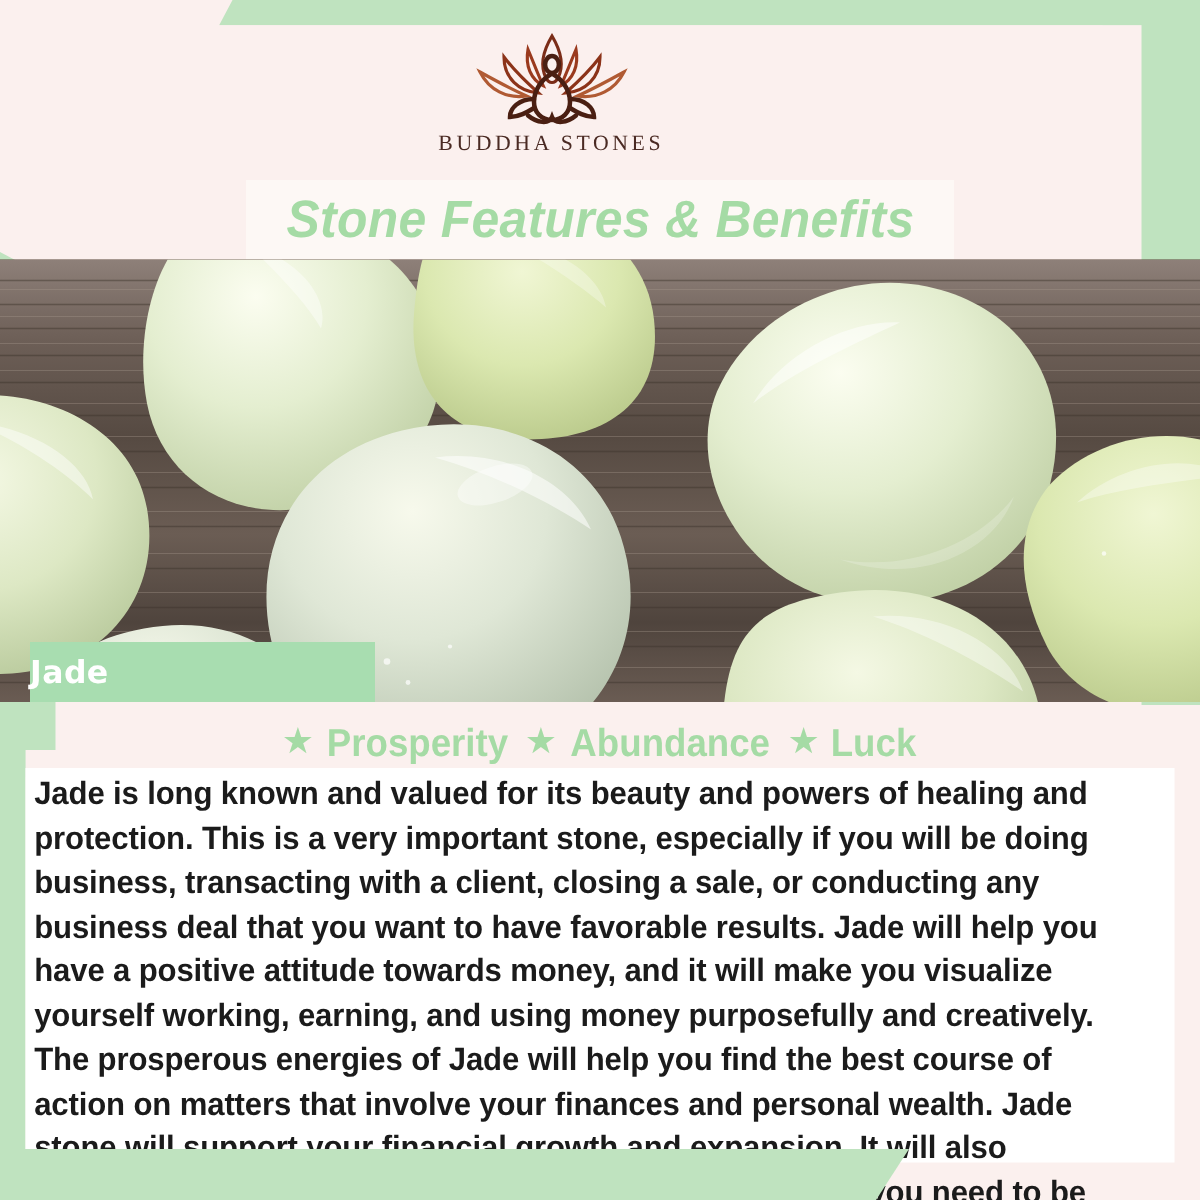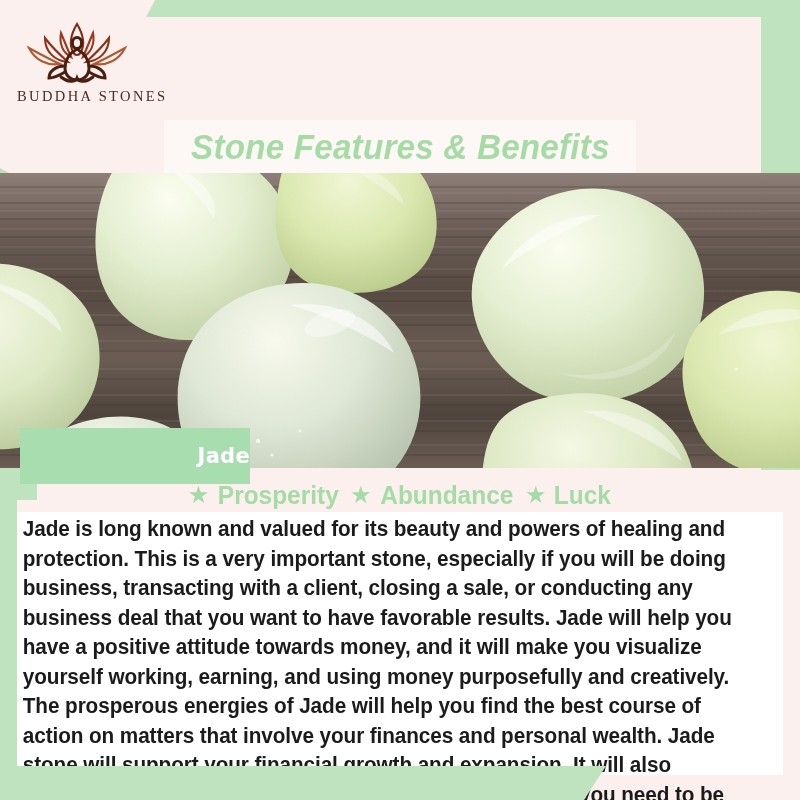--- a/index.html
+++ b/index.html
@@ -67,27 +67,27 @@
     left: 0;
     width: 606px;
     height: 34px;
     clip-path: polygon(0 0, 100% 0, calc(100% - 22px) 100%, 0 100%);
   }
 
   
   .header {
     position: absolute;
     top: 17px;
-    left: 17px;
+    left: 0;
     width: 735px;
     height: 103px;
     background: #fbf0ee;
     display: flex;
     flex-direction: column;
-    align-items: flex-start;
+    align-items: center;
     justify-content: flex-start;
   }
   .logo-mark {
     width: 120px;
     height: 66px;
     margin-top: 3px;
   }
   .logo-wordmark {
     font-family: "Liberation Serif", serif;
     font-size: 14.5px;
@@ -130,25 +130,25 @@
     background: #5a4638;
   }
   .photo svg { display: block; }
 
   
   .jade-band {
     position: absolute;
     top: 428px;
     left: 20px;
     width: 230px;
-    height: 56px;
+    height: 40px;
     background: #a8ddb0;
     display: flex;
     align-items: center;
-    justify-content: flex-end;
+    justify-content: flex-start;
   }
   .jade-label {
     font-family: "DejaVu Sans", sans-serif;
     font-weight: bold;
     font-size: 21px;
     color: #ffffff;
     letter-spacing: 0.3px;
   }
 
   

